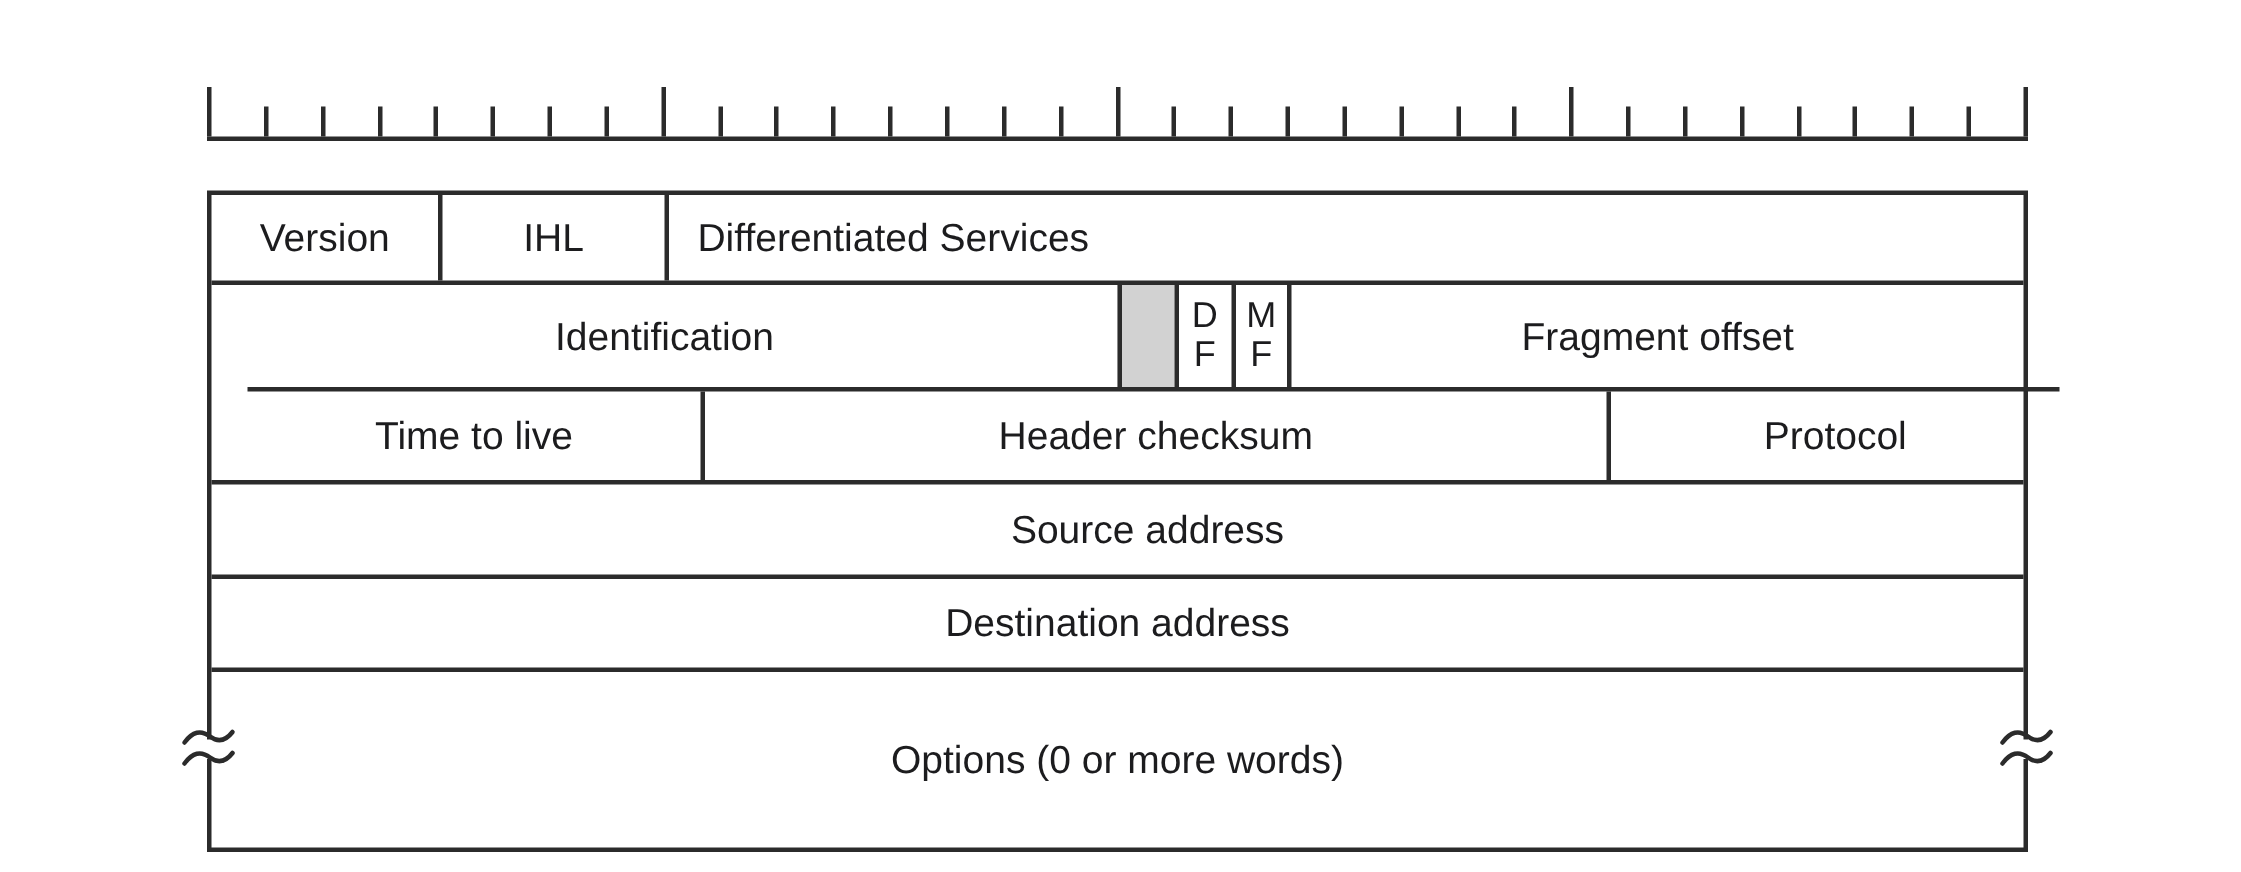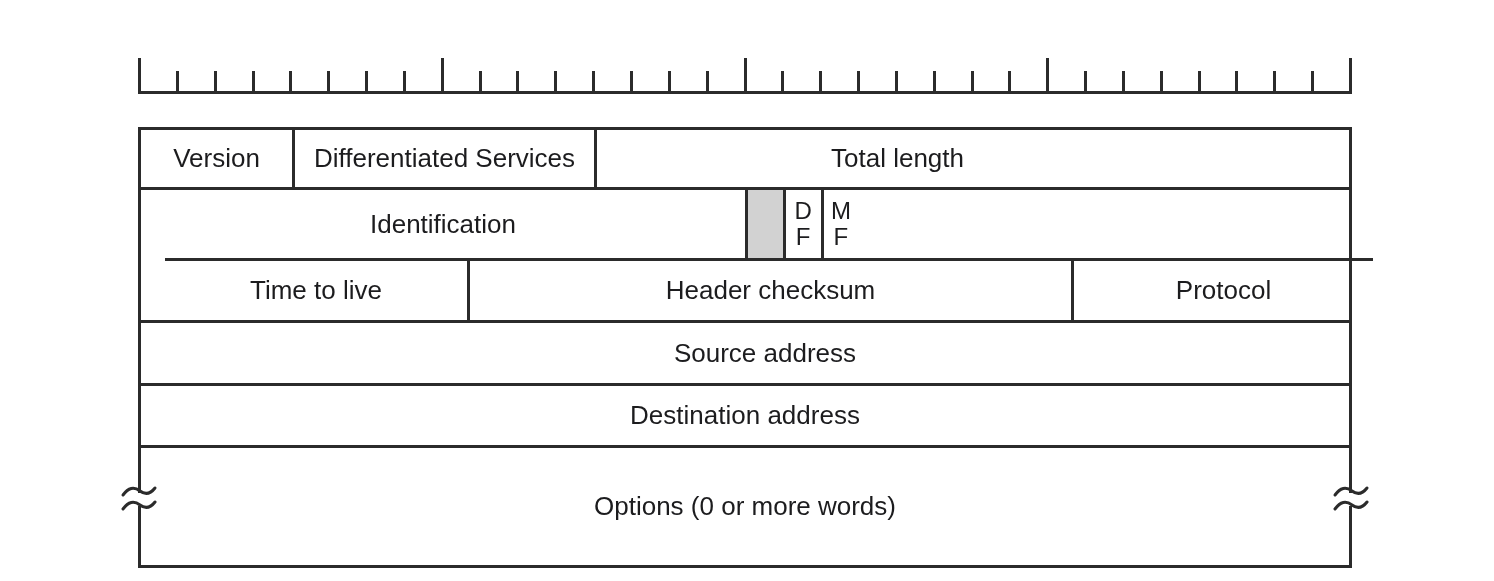--- a/index.html
+++ b/index.html
@@ -137,34 +137,35 @@
       <div class="tick" style="left: 1060px;"></div>
       <div class="tick" style="left: 1097px;"></div>
       <div class="tick" style="left: 1135px;"></div>
       <div class="tick" style="left: 1173px;"></div>
       <div class="tick major" style="left: 1211px;"></div>
     </div>
 
   <div class="ip-table" id="ipTable" style="display: flex; flex-direction: column;">
       <div class="row" style="height: 57px;">
         <div class="cell" style="width: 12.5%;">Version</div>
+        <div class="cell" style="width: 12.5%;">IHL</div>
         <div class="cell" style="width: 25%;">Differentiated Services</div>
-        <div class="cell" style="width: 50%;">Total length</div>
       </div>
       <div class="row" style="height: 71px;">
         <div class="cell" style="width: 50%;">Identification</div>
         <div class="cell" style="width: 3.125%; background: rgb(210, 210, 210);"></div>
         <div class="cell stacked" style="width: 3.125%;">
           <div>D</div>
           <div>F</div>
         </div>
         <div class="cell stacked" style="width: 3.125%;">
           <div>M</div>
           <div>F</div>
         </div>
+        <div class="cell" style="width: 40.625%;">Fragment offset</div>
       </div>
       <div class="row" style="height: 62px; margin-left: 24px;">
         <div class="cell" style="width: 25%;">Time to live</div>
         <div class="cell" style="width: 50%;">Header checksum</div>
         <div class="cell" style="width: 25%;">Protocol</div>
       </div>
       <div class="row" style="height: 63px;">
         <div class="cell" style="width: 100%; margin-left: 40px;">Source address</div>
       </div>
       <div class="row" style="height: 62px;">

